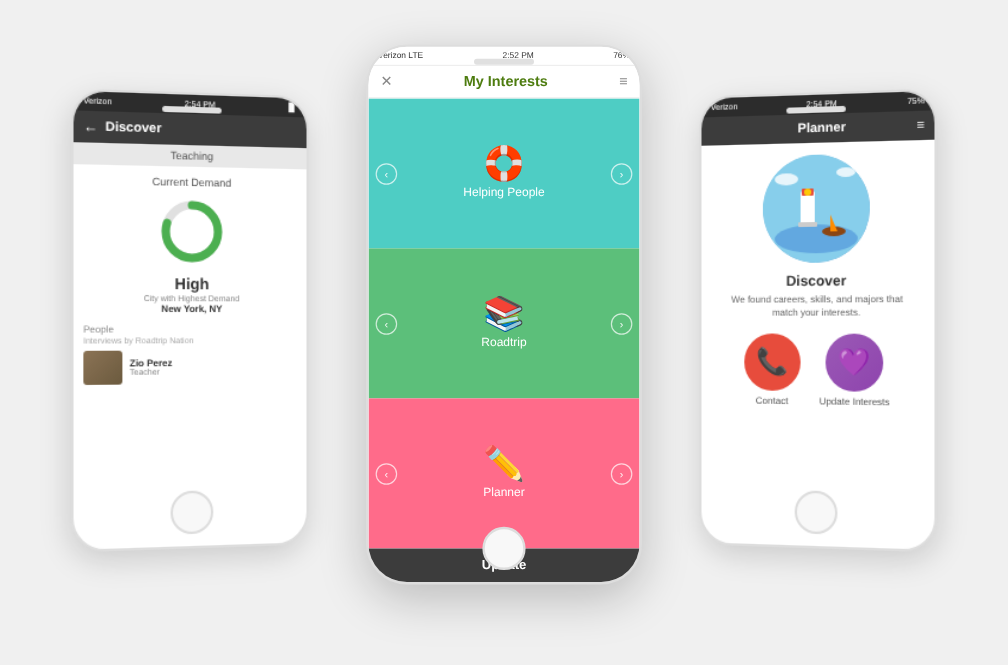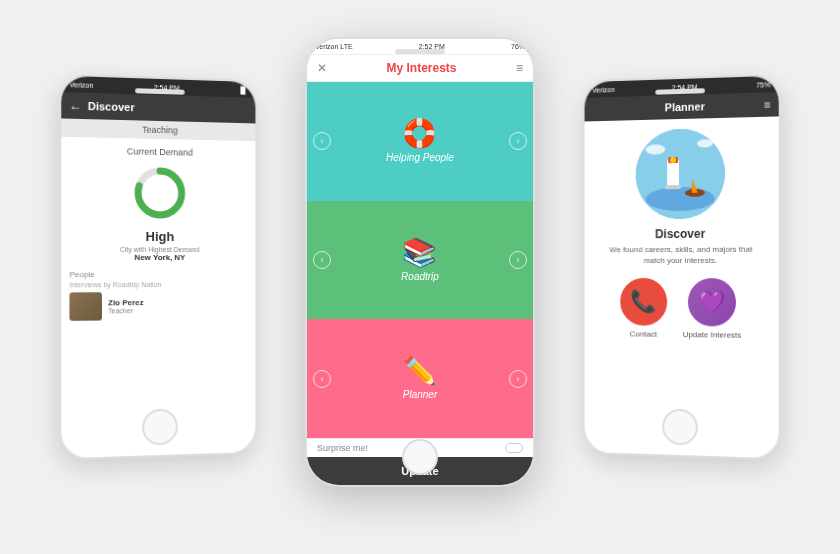--- a/index.html
+++ b/index.html
@@ -210,21 +210,21 @@
       padding: 6px 10px;
       display: flex;
       align-items: center;
       justify-content: space-between;
       border-bottom: 1px solid #eee;
       flex-shrink: 0;
     }
     .interests-title {
       font-size: 12px;
       font-weight: 600;
-      color: #ef4444;
+      color: #4d7c0f;
     }
     .interests-body {
       flex: 1;
       display: flex;
       flex-direction: column;
       gap: 0;
       overflow: hidden;
     }
     .interest-card {
       flex: 1;
@@ -240,21 +240,20 @@
     .interest-card.pink { background: #FF6B8A; }
 
     .interest-icon {
       font-size: 28px;
       line-height: 1;
     }
     .interest-label {
       font-size: 10px;
       color: #fff;
       font-weight: 500;
-      font-style: italic;
     }
     .interest-nav-left, .interest-nav-right {
       position: absolute;
       top: 50%;
       transform: translateY(-50%);
       width: 18px;
       height: 18px;
       border: 1.5px solid rgba(255,255,255,0.7);
       border-radius: 50%;
       display: flex;
@@ -462,24 +461,20 @@
         <span class="interest-label">Roadtrip</span>
         <span class="interest-nav-right">›</span>
       </div>
       <div class="interest-card pink">
         <span class="interest-nav-left">‹</span>
         <span class="interest-icon">✏️</span>
         <span class="interest-label">Planner</span>
         <span class="interest-nav-right">›</span>
       </div>
     </div>
-    <div class="interests-footer">
-      <span class="surprise-text">Surprise me!</span>
-      <span class="surprise-toggle"></span>
-    </div>
     <div class="update-btn">Update</div>
   </div>
 
   <div class="phone phone-right">
     <div class="status-bar">
       <span>Verizon</span>
       <span>2:54 PM</span>
       <span>75%</span>
     </div>
     <div class="planner-header">

